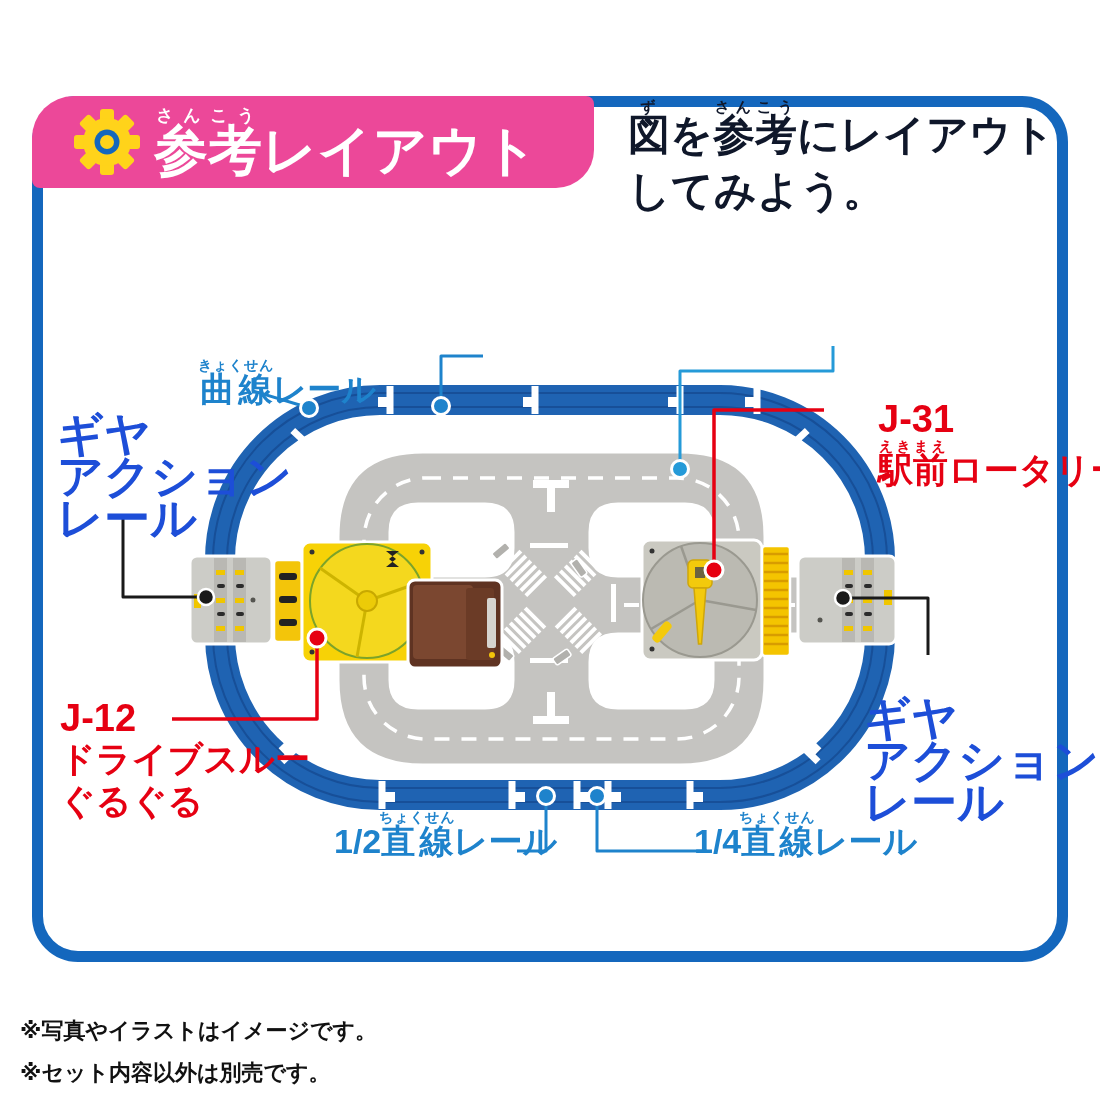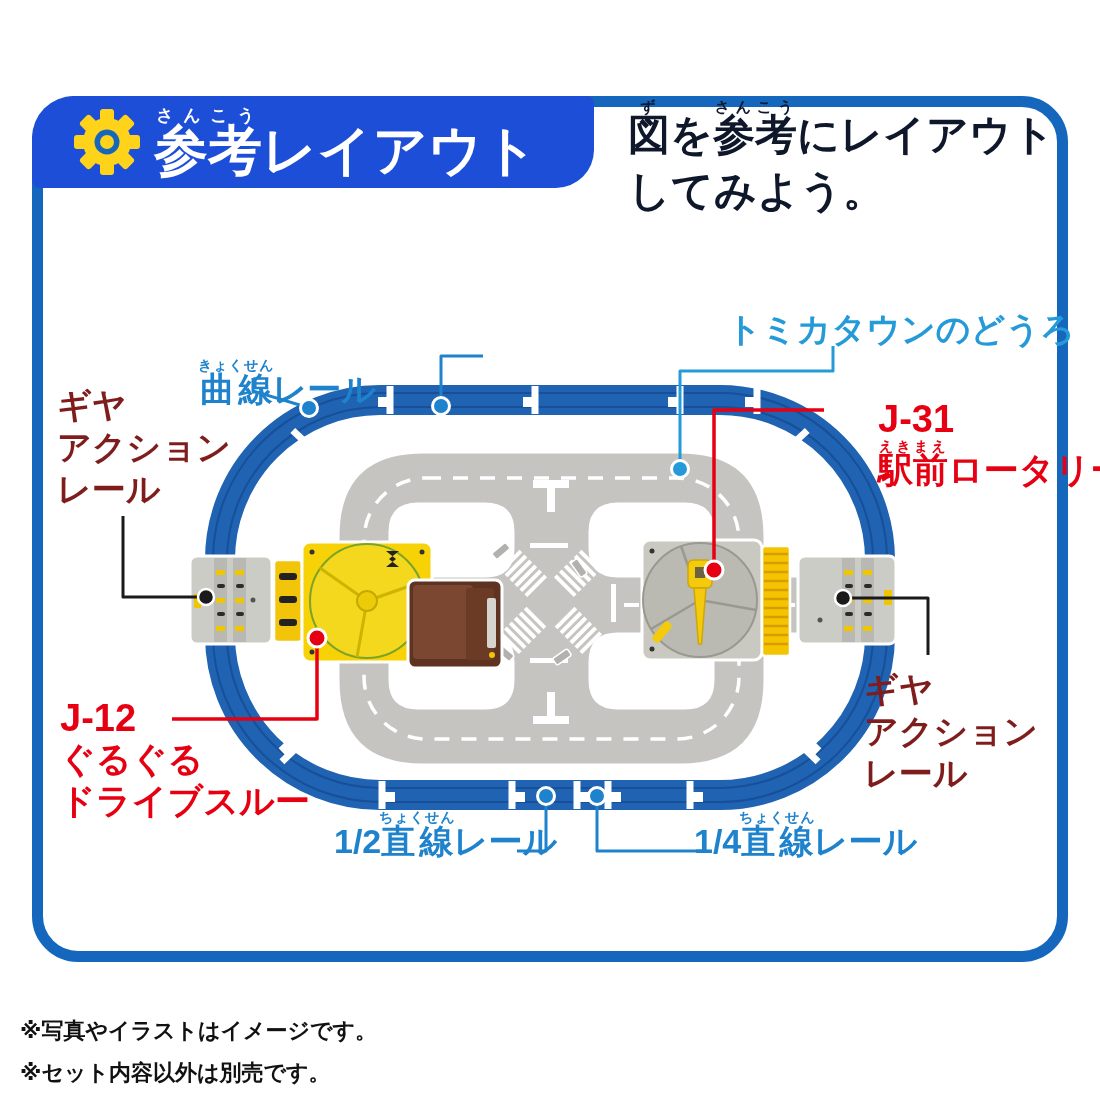--- a/index.html
+++ b/index.html
@@ -10,40 +10,40 @@
   }
   
   .frame {
     position:absolute; left:32px; top:96px; width:1036px; height:866px;
     border:11px solid #1467bd; border-radius:46px; box-sizing:border-box;
     background:#ffffff; z-index:0;
   }
   
   .badge {
     position:absolute; left:32px; top:96px; width:562px; height:92px;
-    background:#1d4ed8; border-radius:42px 8px 38px 8px;
+    background:#ec4899; border-radius:42px 8px 38px 8px;
     display:flex; align-items:center; padding-left:42px; box-sizing:border-box;
     z-index:3;
   }
   .badge svg { flex:0 0 auto; margin-right:14px; }
   .badge-text { color:#ffffff; font-size:54px; font-weight:bold; line-height:1; white-space:nowrap; }
   .badge-text rt { font-size:17px; font-weight:bold; letter-spacing:5px; }
   
   .diagram { position:absolute; left:0; top:0; width:1100px; height:1100px; z-index:1; }
   
   .instr { position:absolute; left:628px; top:100px; z-index:3; color:#0f172a; font-weight:bold; font-size:42px; line-height:1; white-space:nowrap; }
   .instr rt { font-size:15px; font-weight:bold; letter-spacing:2px; }
   .instr .iline2 { margin-top:14px; }
   
   .lbl { position:absolute; z-index:4; font-weight:bold; white-space:nowrap; line-height:1.05; }
   .lbl rt { font-size:14px; font-weight:bold; letter-spacing:1px; }
   .lbl.blue { color:#1e83cc; font-size:34px; }
   .lbl.lightblue { color:#259ad8; font-size:34px; }
   .lbl.red { color:#e60012; font-size:35px; }
-  .lbl.black { color:#7f1d1d; font-size:34px; line-height:42px; }
+  .lbl.black { color:#1d4ed8; font-size:46px; line-height:42px;margin-top:29px; }
   .lbl .code { font-size:38px; line-height:40px; }
   .lbl.red .rline { line-height:42px; }
   
   .footnotes { position:absolute; left:20px; top:1010px; z-index:3; color:#111111; font-size:22px; font-weight:bold; line-height:42px; }
 </style>
 </head>
 <body>
 
 <div class="canvas">
 
@@ -320,45 +320,42 @@
       <ruby><span>図</span><rt>ず</rt></ruby><span>を</span><ruby><span>参考</span><rt>さんこう</rt></ruby><span>にレイアウト</span>
     </div>
     <div class="iline2">してみよう。</div>
   </div>
 
   <div class="lbl blue" style="left:198px; top:314px;margin-top:44px;">
     <ruby><span>曲線</span><rt>きょくせん</rt></ruby><span>レール</span>
   </div>
 
 
-  <div class="lbl lightblue" style="left:727px; top:312px;">
-    <span>トミカタウンのどうろ</span>
-  </div>
 
   <div class="lbl red" style="left:830px; top:399px;margin-left:48px;">
     <div class="code">J-31</div>
     <div class="rline"><ruby><span>駅前</span><rt>えきまえ</rt></ruby><span>ロータリー</span></div>
   </div>
 
   <div class="lbl black" style="left:57px; top:384px;">
     <div>ギヤ</div>
     <div>アクション</div>
     <div>レール</div>
   </div>
 
   <div class="lbl black" style="left:864px; top:668px;">
     <div>ギヤ</div>
     <div>アクション</div>
     <div>レール</div>
   </div>
 
   <div class="lbl red" style="left:60px; top:698px;">
     <div class="code">J-12</div>
+    <div class="rline">ドライブスルー</div>
     <div class="rline">ぐるぐる</div>
-    <div class="rline">ドライブスルー</div>
   </div>
 
   <div class="lbl blue" style="left:334px; top:810px;">
     <span>1/2</span><ruby><span>直線</span><rt>ちょくせん</rt></ruby><span>レール</span>
   </div>
 
   <div class="lbl blue" style="left:694px; top:810px;">
     <span>1/4</span><ruby><span>直線</span><rt>ちょくせん</rt></ruby><span>レール</span>
   </div>
 

